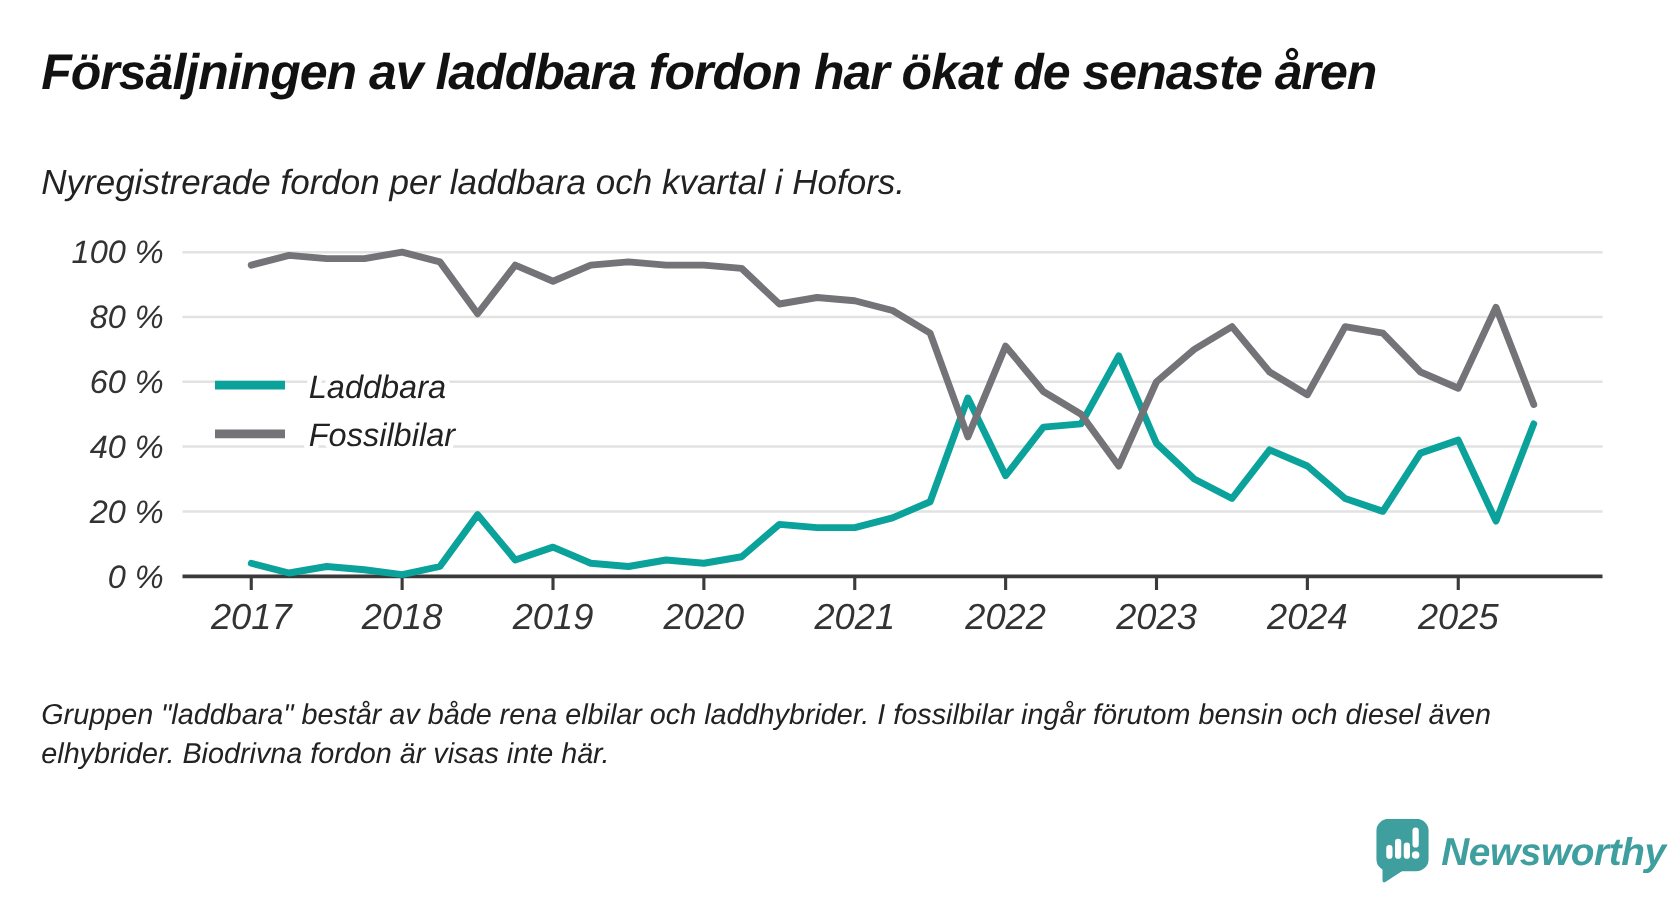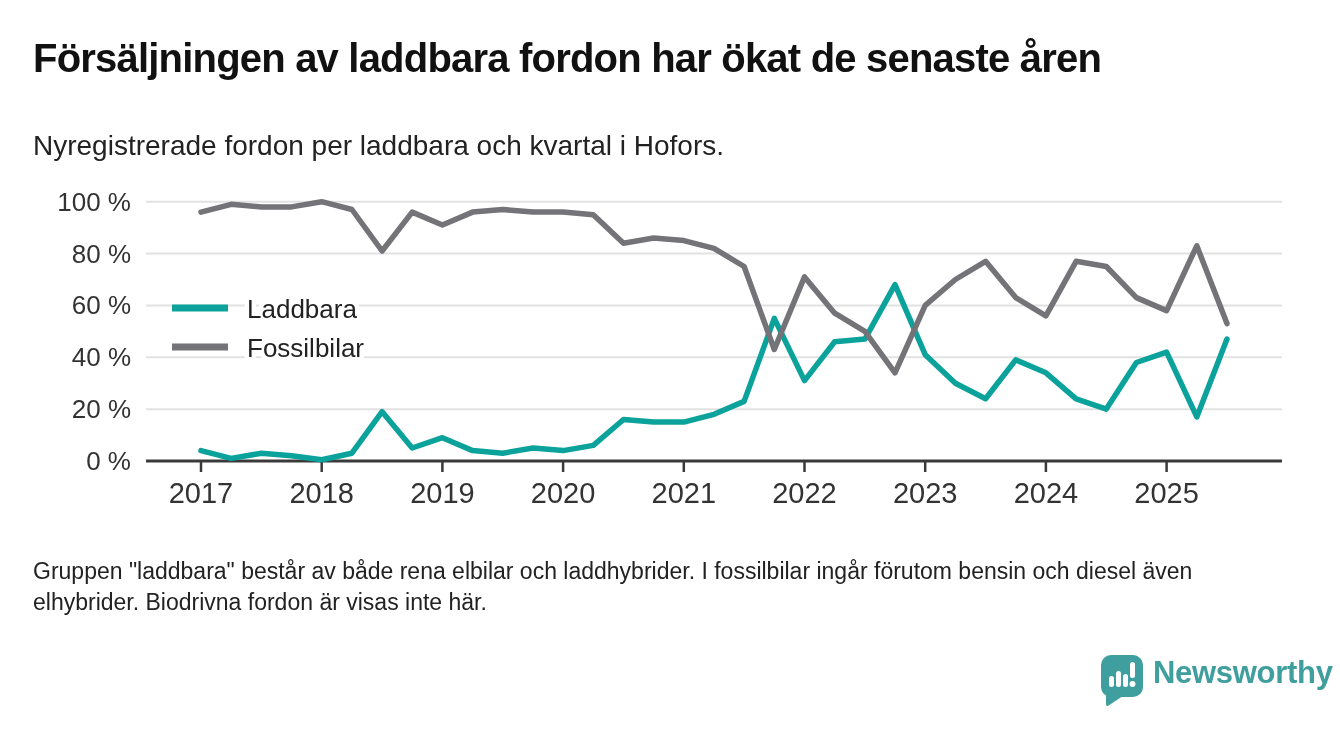--- a/index.html
+++ b/index.html
@@ -1,18 +1,18 @@
 <!DOCTYPE html>
 <html><head>
 <meta charset="utf-8">
 <style>
   html,body { margin:0; padding:0; background:#ffffff; }
   .page {
     position:relative; width:1340px; height:733px; overflow:hidden;
-    background:#ffffff; font-family:"Liberation Sans", sans-serif; color:#222;
+    background:#ffffff; font-family:"Liberation Sans", sans-serif; color:#222;font-style:italic;
   }
   .title {
     position:absolute; left:33px; top:36px; margin:0;
     font-size:40px; font-weight:bold; letter-spacing:-0.8px; color:#111;
     white-space:nowrap;
   }
   .subtitle {
     position:absolute; left:33px; top:130px; margin:0;
     font-size:28px; font-weight:normal; color:#222; white-space:nowrap;
   }
@@ -22,21 +22,21 @@
   .legend-label {
     font-size:26px; fill:#222222;
     paint-order:stroke; stroke:#ffffff; stroke-width:9px; stroke-linejoin:round;
   }
   .footnote {
     position:absolute; left:33px; top:556px; width:1235px; margin:0;
     font-size:23px; line-height:31px; color:#222;
   }
   .logo {
     position:absolute; left:1101px; top:655px;
-    display:flex; gap:10px;
+    display:flex; align-items:center; gap:10px;
   }
   .logo-text {
     font-size:31px; font-weight:600; color:#3f9e9e; letter-spacing:-0.3px;
     white-space:nowrap;
   }
 </style>
 </head>
 <body>
 
 <div class="page">

